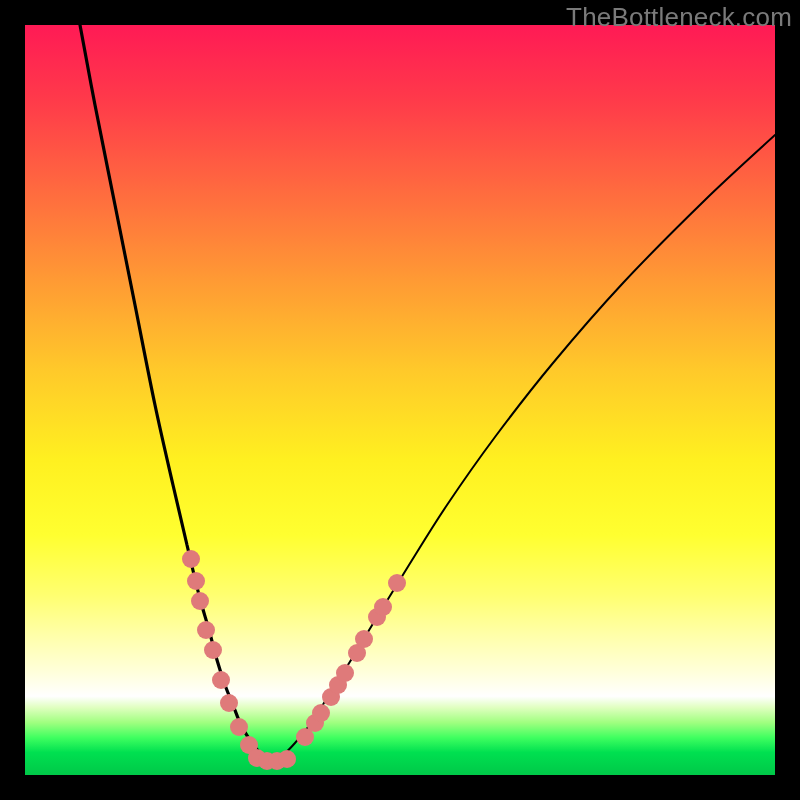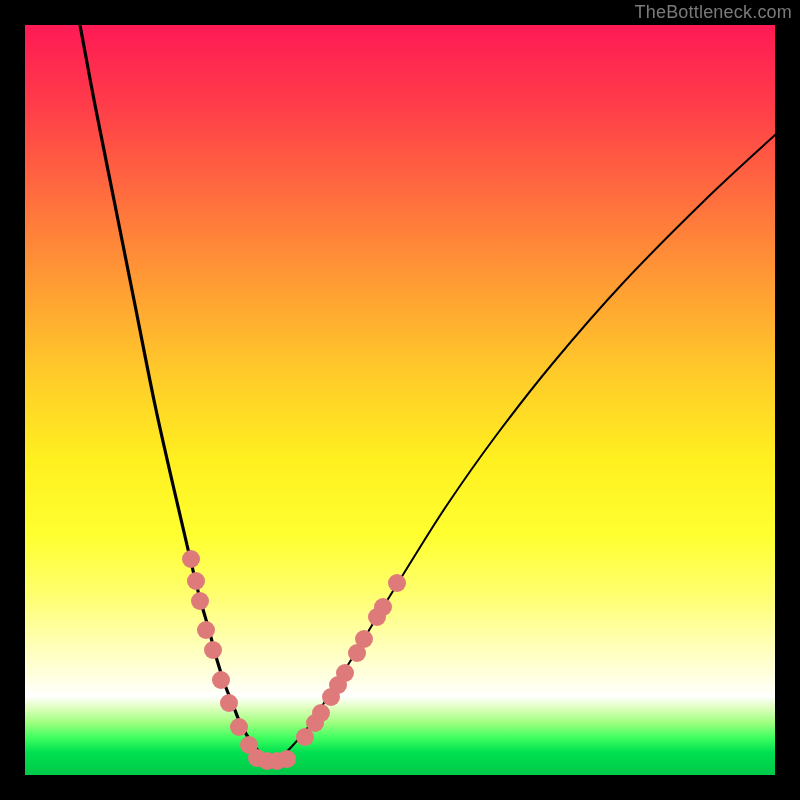--- a/index.html
+++ b/index.html
@@ -50,21 +50,21 @@
   }
   .svg-layer {
     position: absolute;
     inset: 0;
   }
   .watermark {
     position: absolute;
     top: 2px;
     right: 8px;
     color: #7a7a7a;
-    font-size: 18px;
+    font-size: 26px;
     font-weight: 400;
     letter-spacing: 0.2px;
     user-select: none;
   }
 </style>
 </head>
 <body>
 
 <div class="frame">
   <div class="plot-area">

